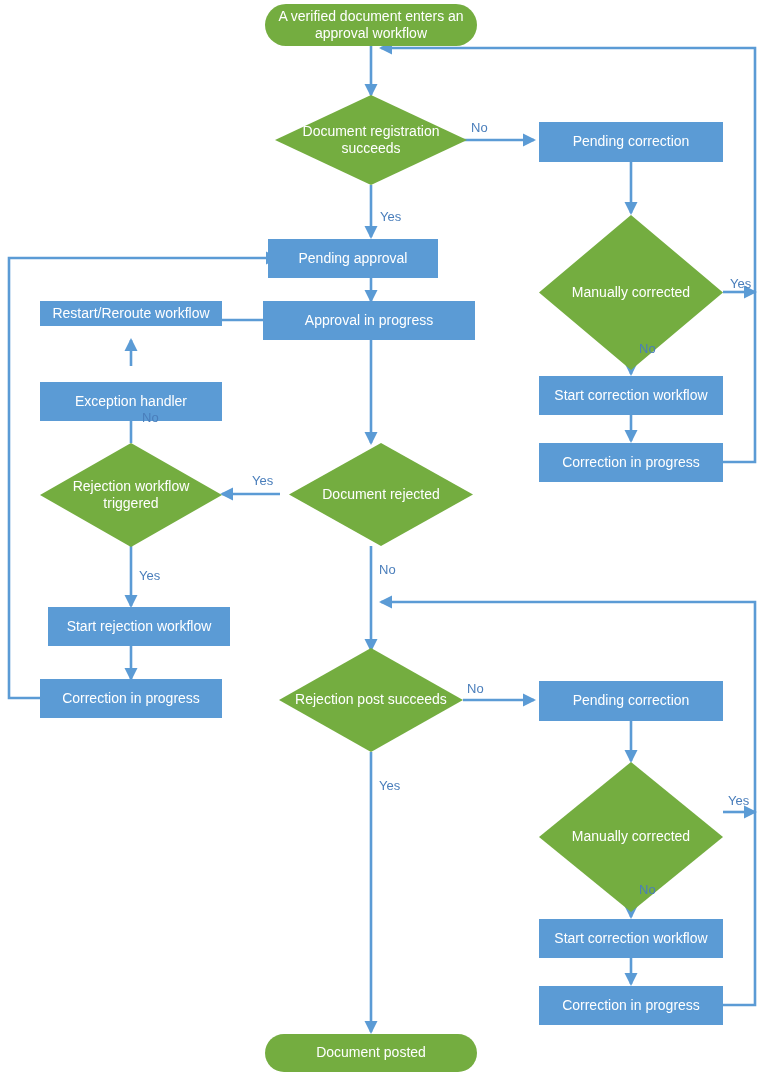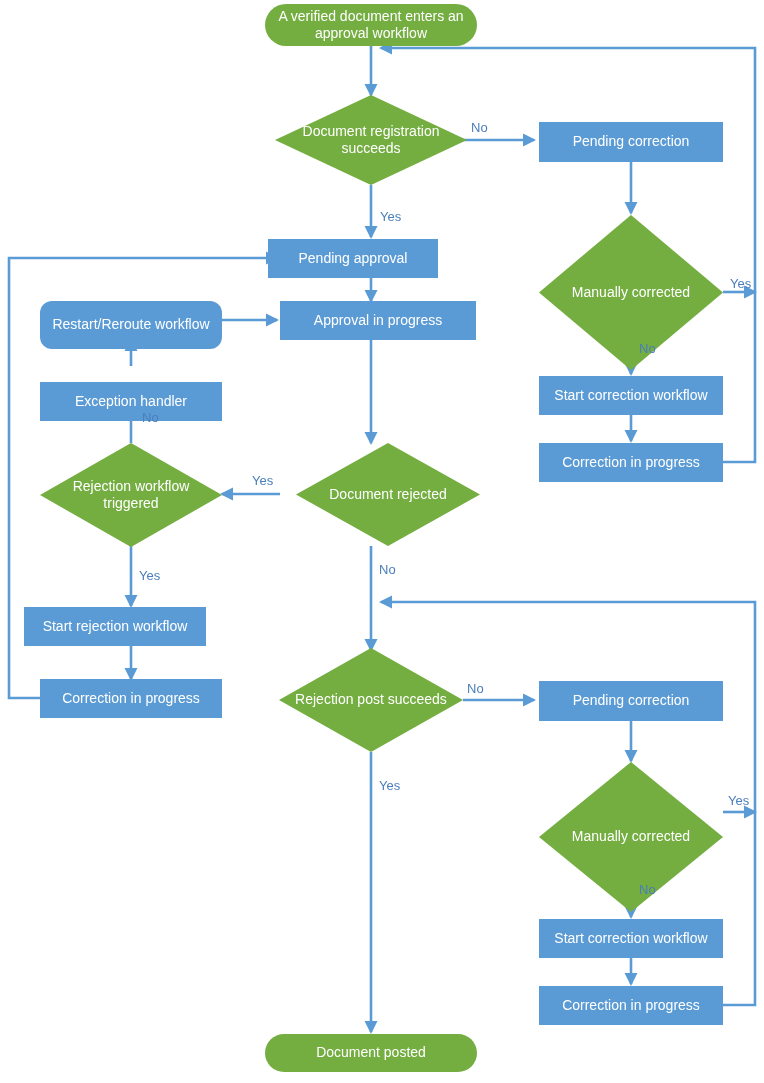--- a/index.html
+++ b/index.html
@@ -158,46 +158,46 @@
   </div>
 
   <div class="node process" style="left:539px; top:443px; width:184px; height:39px;">
     <span>Correction in progress</span>
   </div>
 
   <div class="node process" style="left:268px; top:239px; width:170px; height:39px;">
     <span>Pending approval</span>
   </div>
 
-  <div class="node process" style="left:280px; top:301px; width:196px; height:39px;">
+  <div class="node process" style="left:263px; top:301px; width:212px; height:39px;">
     <span>Approval in progress</span>
   </div>
 
-  <div class="node process" style="left:40px; top:301px; width:182px; height:48px;border-radius:12px;">
+  <div class="node process" style="left:40px; top:301px; width:182px; height:25px;">
     <span>Restart/Reroute workflow</span>
   </div>
 
   <div class="node process" style="left:40px; top:366px; width:182px; height:39px;margin-top:16px;">
     <span>Exception handler</span>
   </div>
 
   <div class="node decision" style="left:40px; top:443px; width:182px; height:104px;">
     <span class="dia-shape"></span>
     <span class="dia-label">Rejection workflow triggered</span>
   </div>
 
-  <div class="node process" style="left:24px; top:607px; width:182px; height:39px;">
+  <div class="node process" style="left:48px; top:607px; width:182px; height:39px;">
     <span>Start rejection workflow</span>
   </div>
 
   <div class="node process" style="left:40px; top:679px; width:182px; height:39px;">
     <span>Correction in progress</span>
   </div>
 
-  <div class="node decision" style="left:296px; top:443px; width:184px; height:103px;">
+  <div class="node decision" style="left:289px; top:443px; width:184px; height:103px;">
     <span class="dia-shape"></span>
     <span class="dia-label">Document rejected</span>
   </div>
 
   <div class="node decision" style="left:279px; top:648px; width:184px; height:104px;">
     <span class="dia-shape"></span>
     <span class="dia-label">Rejection post succeeds</span>
   </div>
 
   <div class="node process" style="left:539px; top:681px; width:184px; height:40px;">

